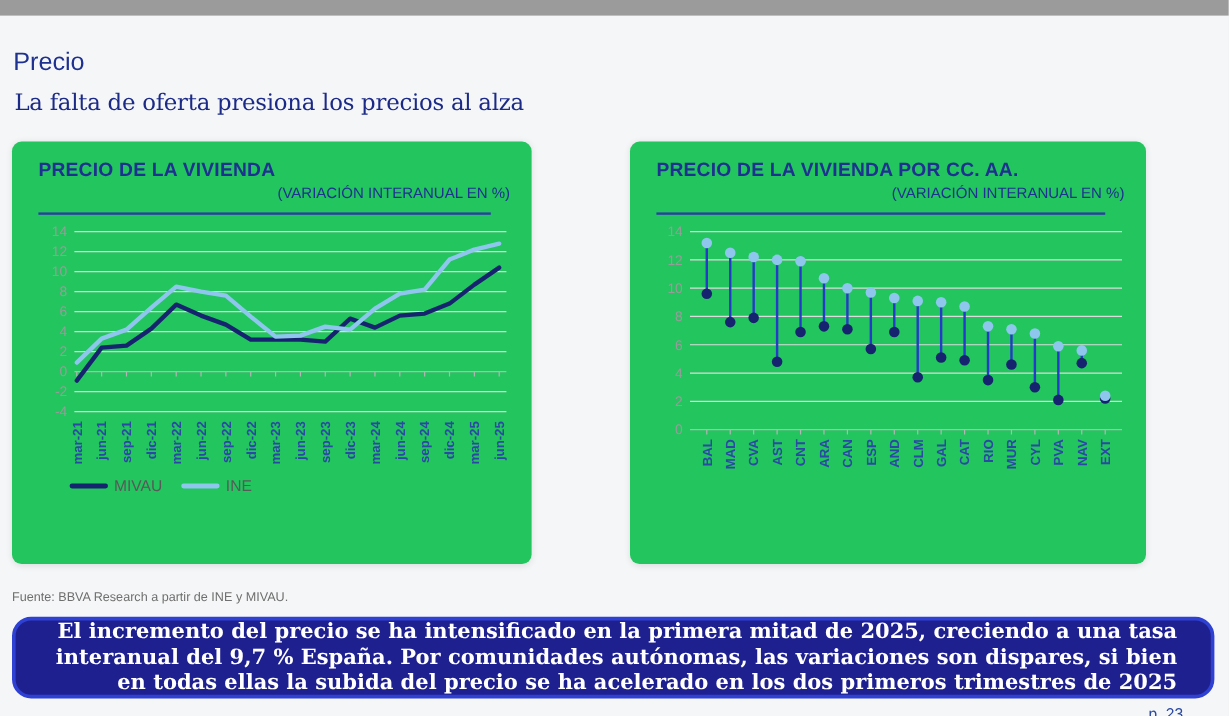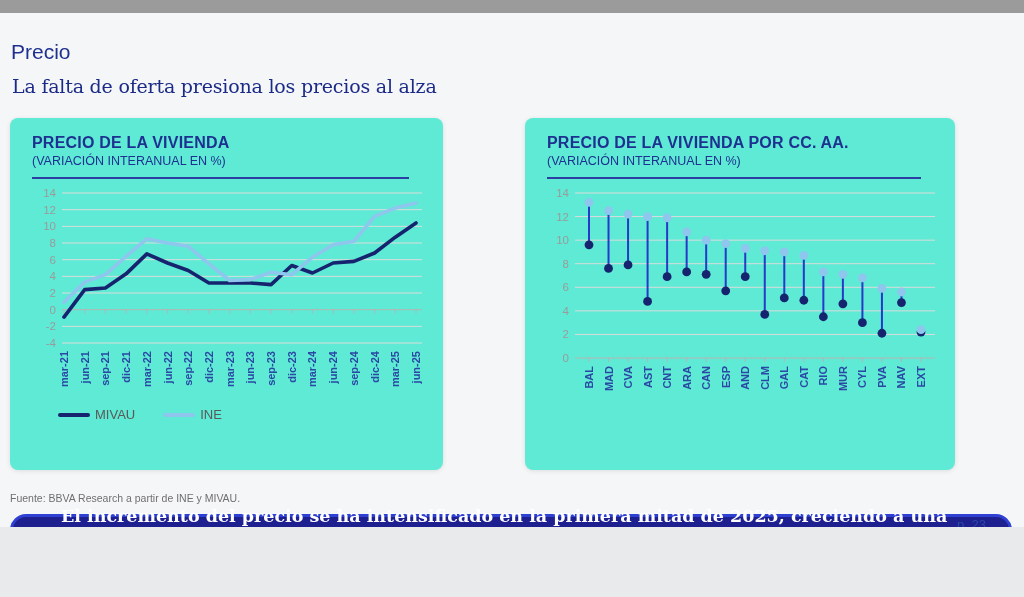--- a/index.html
+++ b/index.html
@@ -1,45 +1,45 @@
 <!DOCTYPE html>
 <html style="--bg: #f5f6f7; --bar-gray: #9b9b9b; --title-navy: #1b2a87; --header-navy: #1e3190; --rule-blue: #2b3fa0; --navy-series: #16246f; --light-blue-series: #8ec6ee; --connector-blue: #2639c8; --box-bg: #1e2090; --box-border: #2f41d2;"><head>
 <meta charset="utf-8">
 <style>
   html,body{margin:0;padding:0;}
   body{font-family:"Liberation Sans",sans-serif;background:#e9eaeb;}
-  .slide{position:relative;width:1024px;height:527px;background:var(--bg,#f5f6f7);overflow:hidden;}
+  .slide{position:relative;width:1024px;height:597px;background:var(--bg,#f5f6f7);overflow:hidden;}
   .topbar{position:absolute;left:0;top:0;width:100%;height:13px;background:var(--bar-gray,#9b9b9b);}
   .kicker{position:absolute;left:11px;top:40px;font-size:21px;color:var(--header-navy,#1e3190);}
   .page-title{position:absolute;left:12px;top:62px;font-family:"DejaVu Serif",serif;font-weight:normal;
               font-size:19px;color:var(--title-navy,#1b2a87);letter-spacing:-0.2px;}
-  .card{position:absolute;top:118px;height:352px;background:#5eead4;border-radius:8px;
+  .card{position:absolute;top:118px;height:352px;background:#22c55e;border-radius:8px;
         box-shadow:0 1px 5px rgba(0,0,0,0.10);padding:16px 18px 10px 22px;box-sizing:border-box;}
   .card-left{left:10px;width:433px;}
   .card-right{left:525px;width:430px;}
   .card-title{font-size:16px;font-weight:bold;color:var(--header-navy,#1e3190);letter-spacing:0.2px;}
-  .card-subtitle{font-size:12.5px;color:var(--header-navy,#1e3190);margin-top:2px;}
+  .card-subtitle{font-size:12.5px;color:var(--header-navy,#1e3190);margin-top:2px;text-align:right;}
   .header-rule{height:2px;background:var(--rule-blue,#2b3fa0);margin-top:9px;width:96%;}
   .chart-svg{display:block;margin-top:6px;}
   .ytick{fill:#9b9b9b;font-size:11.5px;font-family:"Liberation Sans",sans-serif;}
   .xtick{fill:#2b49a4;font-size:11px;font-weight:bold;font-family:"Liberation Sans",sans-serif;}
-  .legend{display:flex;align-items:center;gap:28px;margin-top:10px;font-size:13px;color:#595959;}
+  .legend{display:flex;align-items:center;gap:16px;font-size:13px;color:#595959;}
   .legend-line-chart{padding-left:26px;}
   .legend-dot-chart{padding-left:16px;}
   .legend-item{display:flex;align-items:center;gap:5px;}
   .swatch-line{display:inline-block;width:32px;height:4px;border-radius:2px;}
   .swatch-dot{display:inline-block;width:10px;height:10px;border-radius:50%;}
   .footnote{position:absolute;font-size:10.5px;color:#6f6f6f;line-height:12px;}
   .footnote-left{left:10px;top:492px;text-align:right;}
   .footnote-right{left:538px;top:481px;}
   .key-message-box{position:absolute;left:10px;top:514px;width:1002px;height:68px;box-sizing:border-box;
                    background:var(--box-bg,#1e2090);border:3px solid var(--box-border,#2f41d2);
                    border-radius:16px;display:flex;align-items:center;justify-content:center;}
   .key-message-text{font-family:"DejaVu Serif",serif;font-weight:bold;color:#ffffff;font-size:17.5px;
-                    line-height:21px;text-align:left;margin:0;padding:0 48px;}
+                    line-height:21px;text-align:right;margin:0;padding:0 28px;}
   .page-number{position:absolute;right:38px;bottom:-5px;font-size:13px;color:#2b49a4;}
 </style>
 </head>
 <body>
 
 <div class="slide">
   <div class="topbar"></div>
 
   <div class="kicker">Precio</div>
   <h1 class="page-title">La falta de oferta presiona los precios al alza</h1>

